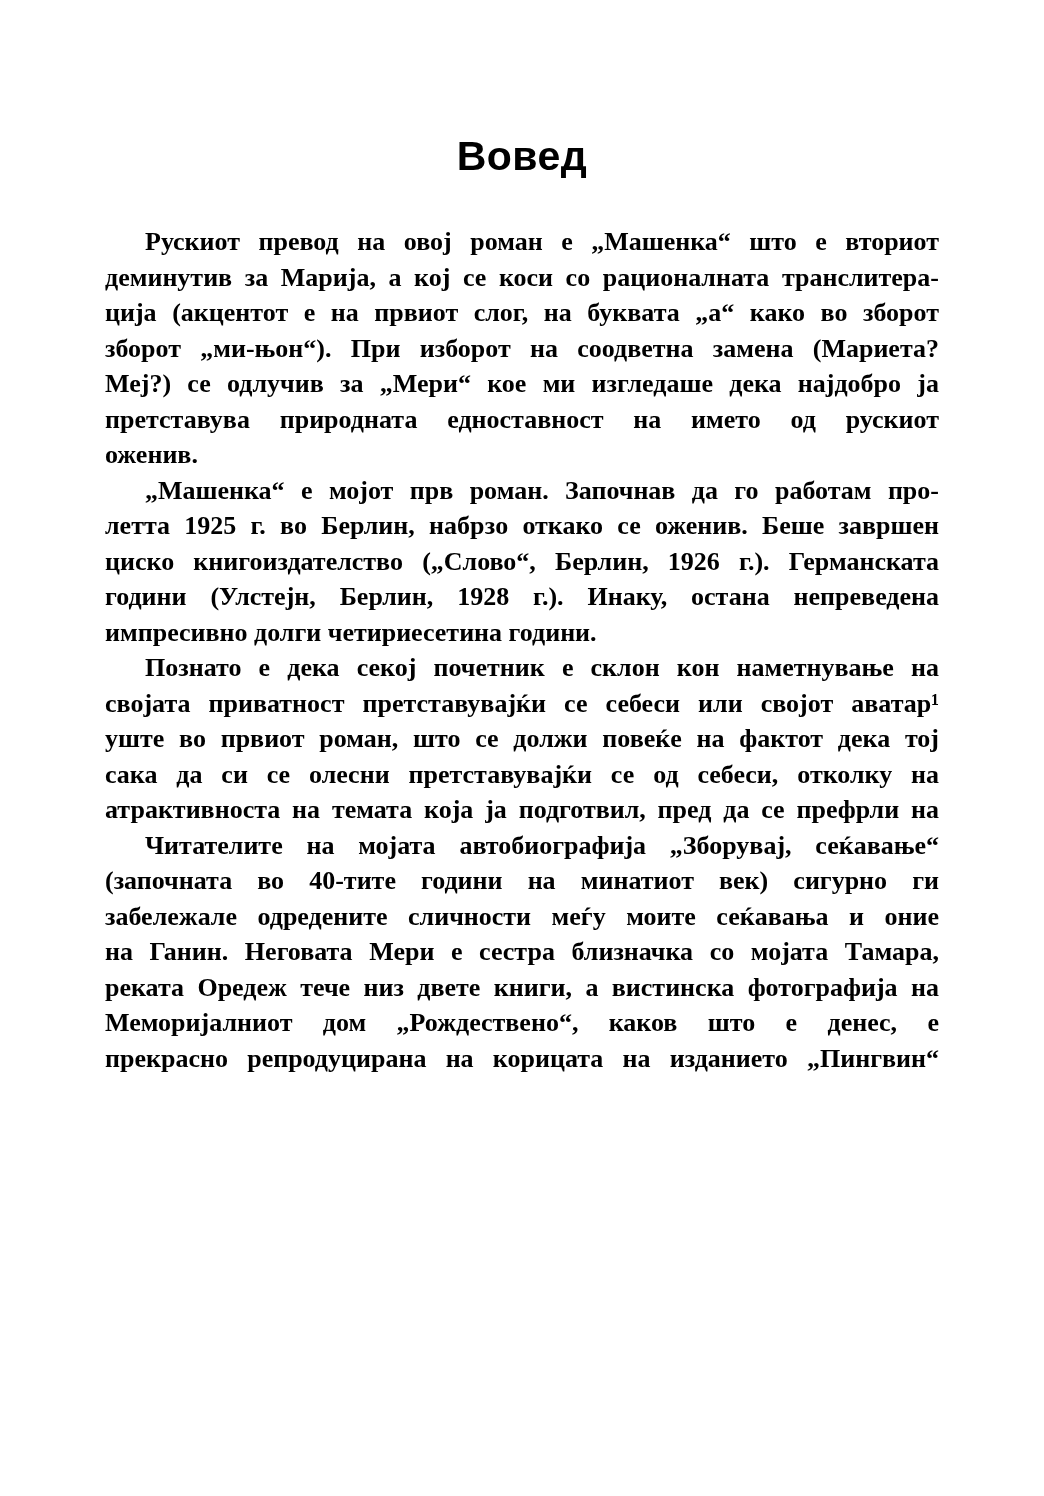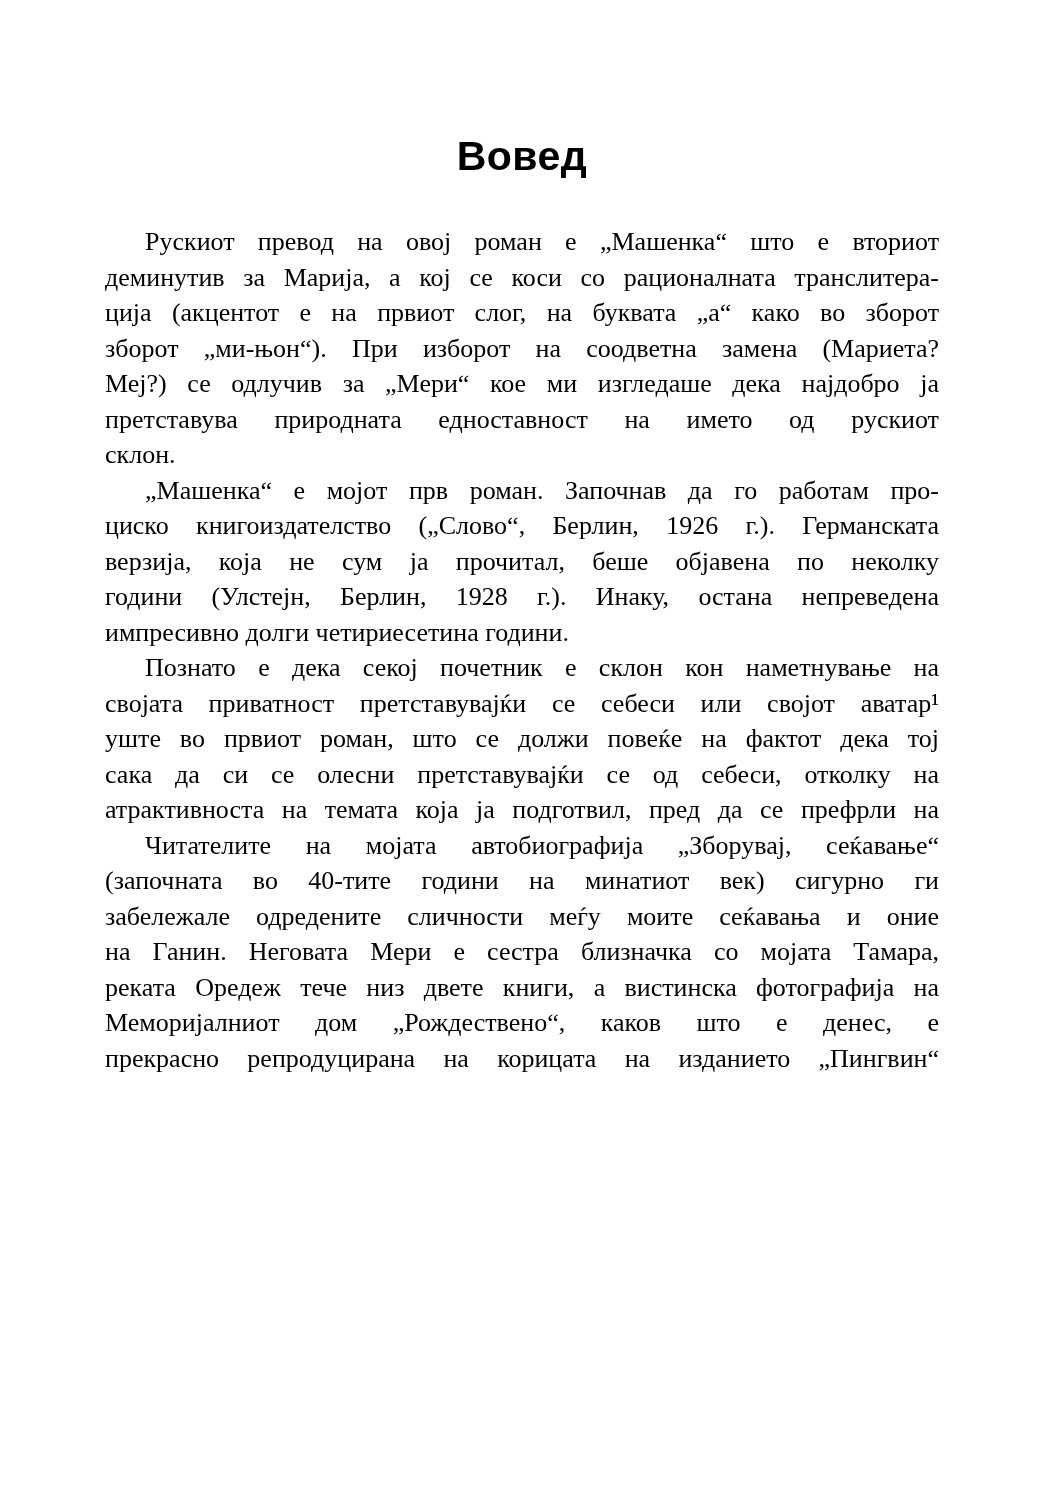--- a/index.html
+++ b/index.html
@@ -33,20 +33,21 @@
     left: 105px;
     width: 834px;
     font-family: "Liberation Serif", "DejaVu Serif", serif;
     font-size: 26px;
     line-height: 35.5px;
   }
   .line {
     text-align: justify;
     text-align-last: justify;
     white-space: normal;
+    font-weight: bold;
   }
   .line.first {
     text-indent: 40px;
   }
   .line.para-end {
     text-align-last: left;
   }
   .footnote-rule {
     position: absolute;
     top: 1334px;
@@ -91,24 +92,24 @@
 
   <h1 class="title">Вовед</h1>
 
   <div class="body-text">
       <div class="line first">Рускиот превод на овој роман е „Машенка“ што е вториот</div>
       <div class="line">деминутив за Марија, а кој се коси со рационалната транслитера-</div>
       <div class="line">ција (акцентот е на првиот слог, на буквата „а“ како во зборот</div>
       <div class="line">зборот „ми-њон“). При изборот на соодветна замена (Мариета?</div>
       <div class="line">Меј?) се одлучив за „Мери“ кое ми изгледаше дека најдобро ја</div>
       <div class="line">претставува природната едноставност на името од рускиот</div>
-      <div class="line para-end">склон.</div>
+      <div class="line para-end">оженив.</div>
       <div class="line first">„Машенка“ е мојот прв роман. Започнав да го работам про-</div>
+      <div class="line">летта 1925 г. во Берлин, набрзо откако се оженив. Беше завршен</div>
       <div class="line">циско книгоиздателство („Слово“, Берлин, 1926 г.). Германската</div>
-      <div class="line">верзија, која не сум ја прочитал, беше објавена по неколку</div>
       <div class="line">години (Улстејн, Берлин, 1928 г.). Инаку, остана непреведена</div>
       <div class="line para-end">импресивно долги четириесетина години.</div>
       <div class="line first">Познато е дека секој почетник е склон кон наметнување на</div>
       <div class="line">својата приватност претставувајќи се себеси или својот аватар¹</div>
       <div class="line">уште во првиот роман, што се должи повеќе на фактот дека тој</div>
       <div class="line">сака да си се олесни претставувајќи се од себеси, отколку на</div>
       <div class="line">атрактивноста на темата која ја подготвил, пред да се префрли на</div>
       <div class="line first">Читателите на мојата автобиографија „Зборувај, сеќавање“</div>
       <div class="line">(започната во 40-тите години на минатиот век) сигурно ги</div>
       <div class="line">забележале одредените сличности меѓу моите сеќавања и оние</div>

